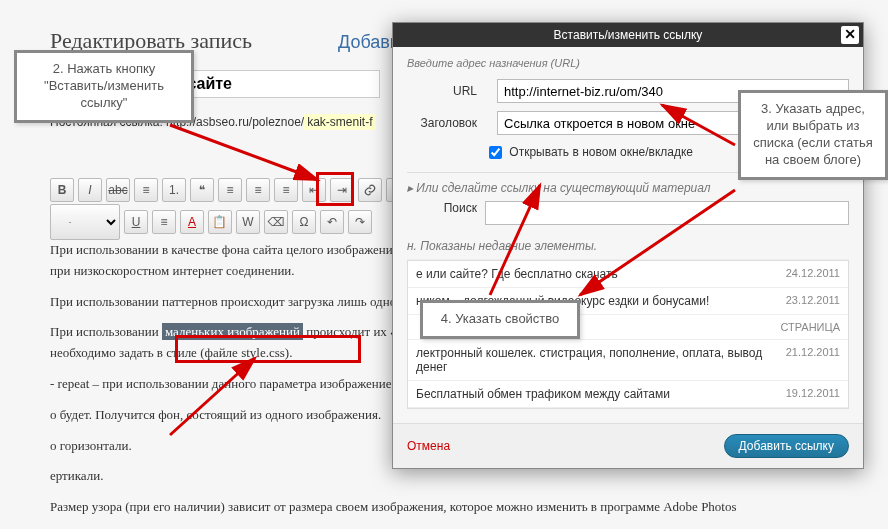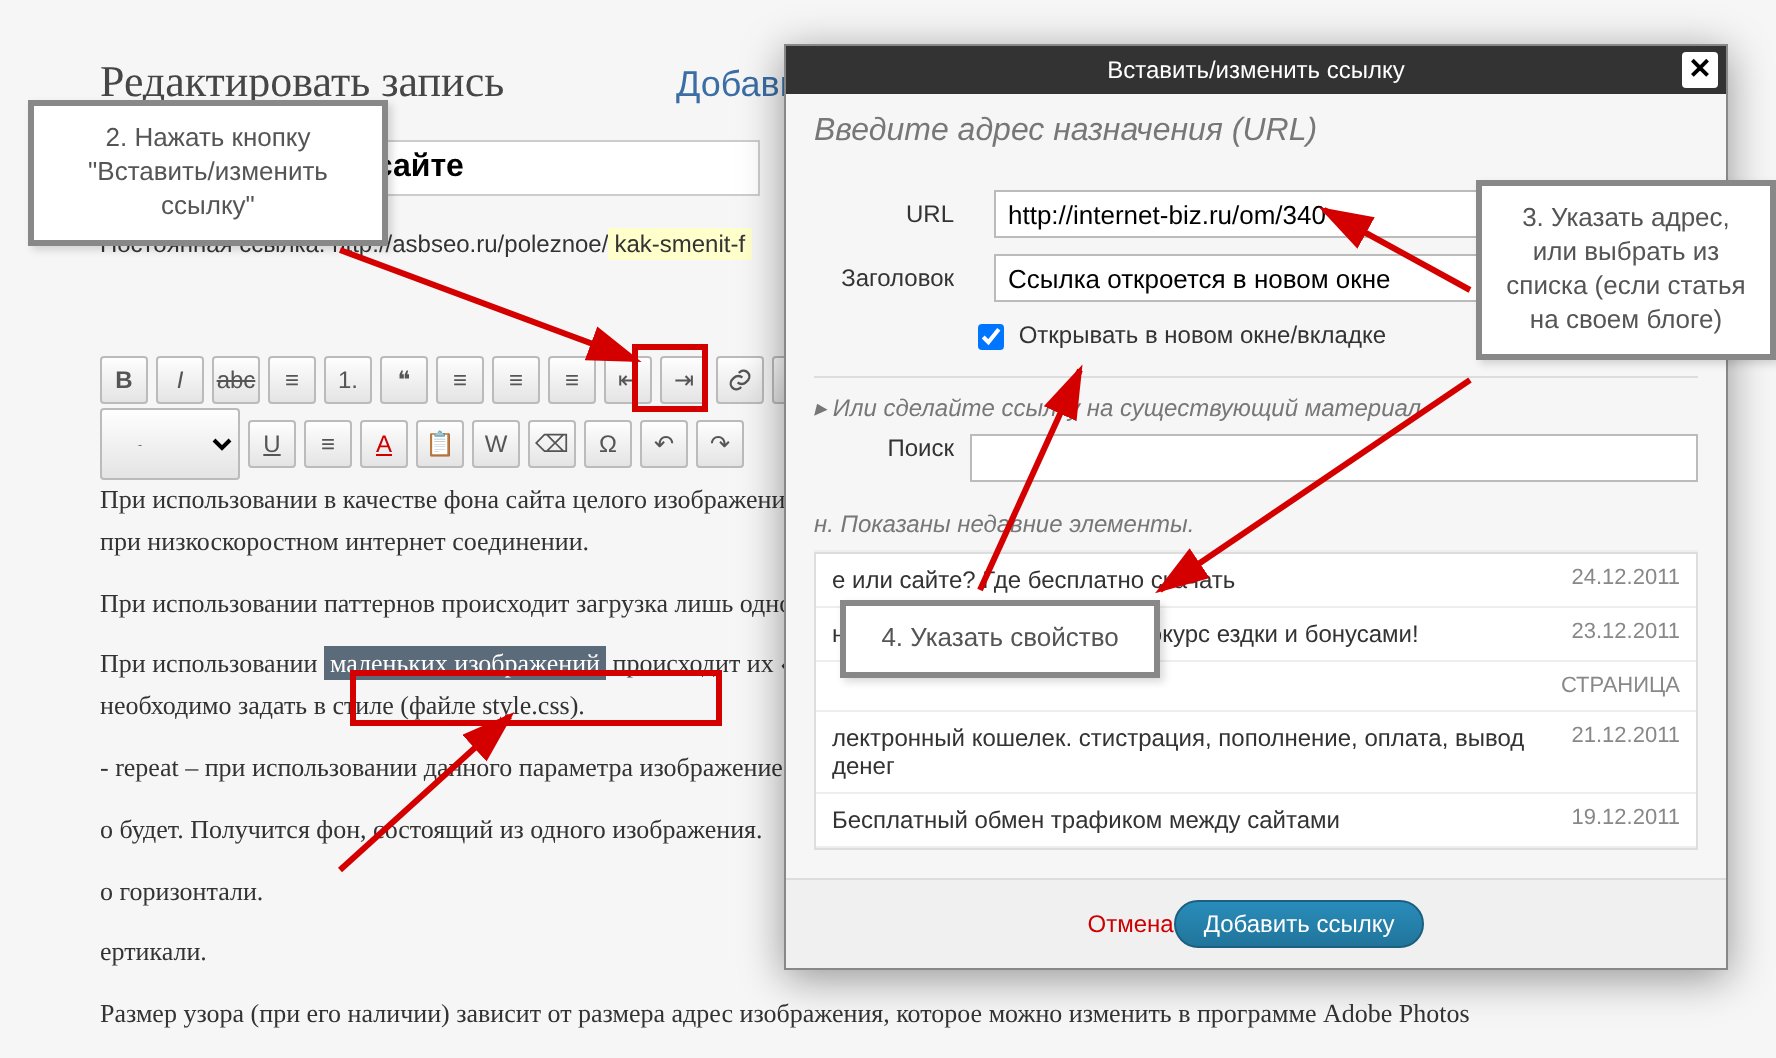--- a/index.html
+++ b/index.html
@@ -17,36 +17,36 @@
 .toolbar2 .btn{width:22px;height:22px;border:1px solid #bbb;background:linear-gradient(#fefefe,#e4e4e4);border-radius:2px;font-size:12px;display:flex;align-items:center;justify-content:center;color:#555}
 .link-btn-hi{position:absolute;left:316px;top:172px;width:32px;height:28px;border:3px solid #d40000;pointer-events:none}
 .content-area{position:absolute;left:50px;top:240px;width:800px;font-family:Georgia,serif;font-size:13px;line-height:1.6;color:#333}
 .content-area p{margin:0 0 10px 0}
 .highlighted{background:#5b6b7a;color:#fff;padding:1px 3px}
 .hi-box{position:absolute;border:3px solid #d40000;pointer-events:none}
 .dialog{position:absolute;left:392px;top:22px;width:470px;background:#f6f6f6;border:1px solid #888;box-shadow:0 4px 20px rgba(0,0,0,.4);pointer-events:auto}
 .dialog-header{background:#333;color:#fff;font-size:12px;text-align:center;height:24px;line-height:24px;position:relative}
 .dialog-close{position:absolute;right:4px;top:3px;width:18px;height:18px;background:#fff;color:#000;font-weight:bold;font-size:14px;text-align:center;line-height:16px;border-radius:2px;cursor:pointer}
 .dialog-body{padding:10px 14px 14px}
-.intro{font-style:italic;color:#777;font-size:16px;margin-bottom:20px}
+.intro{font-style:italic;color:#777;font-size:11px;margin-bottom:10px}
 .form-row{display:flex;align-items:center;margin-bottom:8px}
 .form-row label{width:70px;text-align:right;margin-right:20px;font-size:12px;color:#333}
 .form-row input[type=text]{flex:1;border:1px solid #bbb;height:22px;padding:0 6px;font-size:13px;background:#fff}
 .chk-row{margin:6px 0 10px 78px;font-size:12px}
 .chk-row input{vertical-align:middle;margin-right:4px}
 .sep-label{font-style:italic;color:#777;font-size:12px;margin:10px 0 6px;border-top:1px solid #ddd;padding-top:8px}
 .search-row{display:flex;align-items:flex-start;margin-bottom:8px}
 .search-row label{width:70px;text-align:right;margin-right:8px;font-size:12px}
 .search-row input{flex:1;border:1px solid #bbb;height:22px;padding:0 6px;background:#fff}
 .recent-hint{font-style:italic;color:#777;font-size:12px;padding:6px 0;border-bottom:1px solid #eee;text-align:left}
 .recent-list{max-height:150px;overflow:auto;border:1px solid #ddd;background:#fff}
 .recent-item{display:flex;justify-content:space-between;padding:6px 8px;border-bottom:1px solid #eee;font-size:12px;cursor:pointer}
 .recent-item .title{flex:1;padding-right:10px;color:#333}
 .recent-item .date{color:#888;font-size:11px}
-.dialog-footer{display:flex;justify-content:center;align-items:center;padding:10px 14px;border-top:1px solid #ddd;background:#f0f0f0}
+.dialog-footer{display:flex;justify-content:space-between;align-items:center;padding:10px 14px;border-top:1px solid #ddd;background:#f0f0f0}
 .cancel-link{color:#c00;font-size:12px;cursor:pointer}
 .add-btn{background:linear-gradient(#298cba,#21759b);color:#fff;border:1px solid #1b607f;border-radius:12px;padding:4px 14px;font-size:12px;cursor:pointer}
 .callout{position:absolute;background:#fff;border:3px solid #888;color:#555;font-size:13px;padding:8px 12px;text-align:center;box-shadow:2px 2px 4px rgba(0,0,0,.15);line-height:1.3}
 .arrow-svg{position:absolute;pointer-events:none}
 </style>
 </head>
 <body>
 
 <div class="stage">
   <div class="editor-bg">
@@ -105,21 +105,21 @@
     <div class="content-area">
       <p>При использовании в качестве фона сайта целого изображения значительно увеличивается время загрузки всех страниц. Особенно это заметно при низкоскоростном интернет соединении.</p>
       <p>При использовании паттернов происходит загрузка лишь одного маленького изображения, а весит оно чуть больше 7 килобайт!</p>
       <p>
         <span>При использовании </span><span class="highlighted">маленьких изображений</span><span> происходит их «размножение» по всей странице. За это отвечают параметры, которые необходимо задать в стиле (файле style.css).</span>
       </p>
       <p>- repeat – при использовании данного параметра изображение будет повторяться по горизонтали и по вертикали.</p>
       <p>о будет. Получится фон, состоящий из одного изображения.</p>
       <p>о горизонтали.</p>
       <p>ертикали.</p>
-      <p>Размер узора (при его наличии) зависит от размера адрес изображения, которое можно изменить в программе Adobe Photos</p>
+      <p>Размер узора (при его наличии) зависит от размера своем изображения, которое можно изменить в программе Adobe Photos</p>
     </div>
 
     <div class="hi-box" style="left:175px;top:335px;width:180px;height:22px"></div>
   </div>
 
   <div class="dialog">
     <div class="dialog-header">
       <span>Вставить/изменить ссылку</span>
       <div class="dialog-close">✕</div>
     </div>

